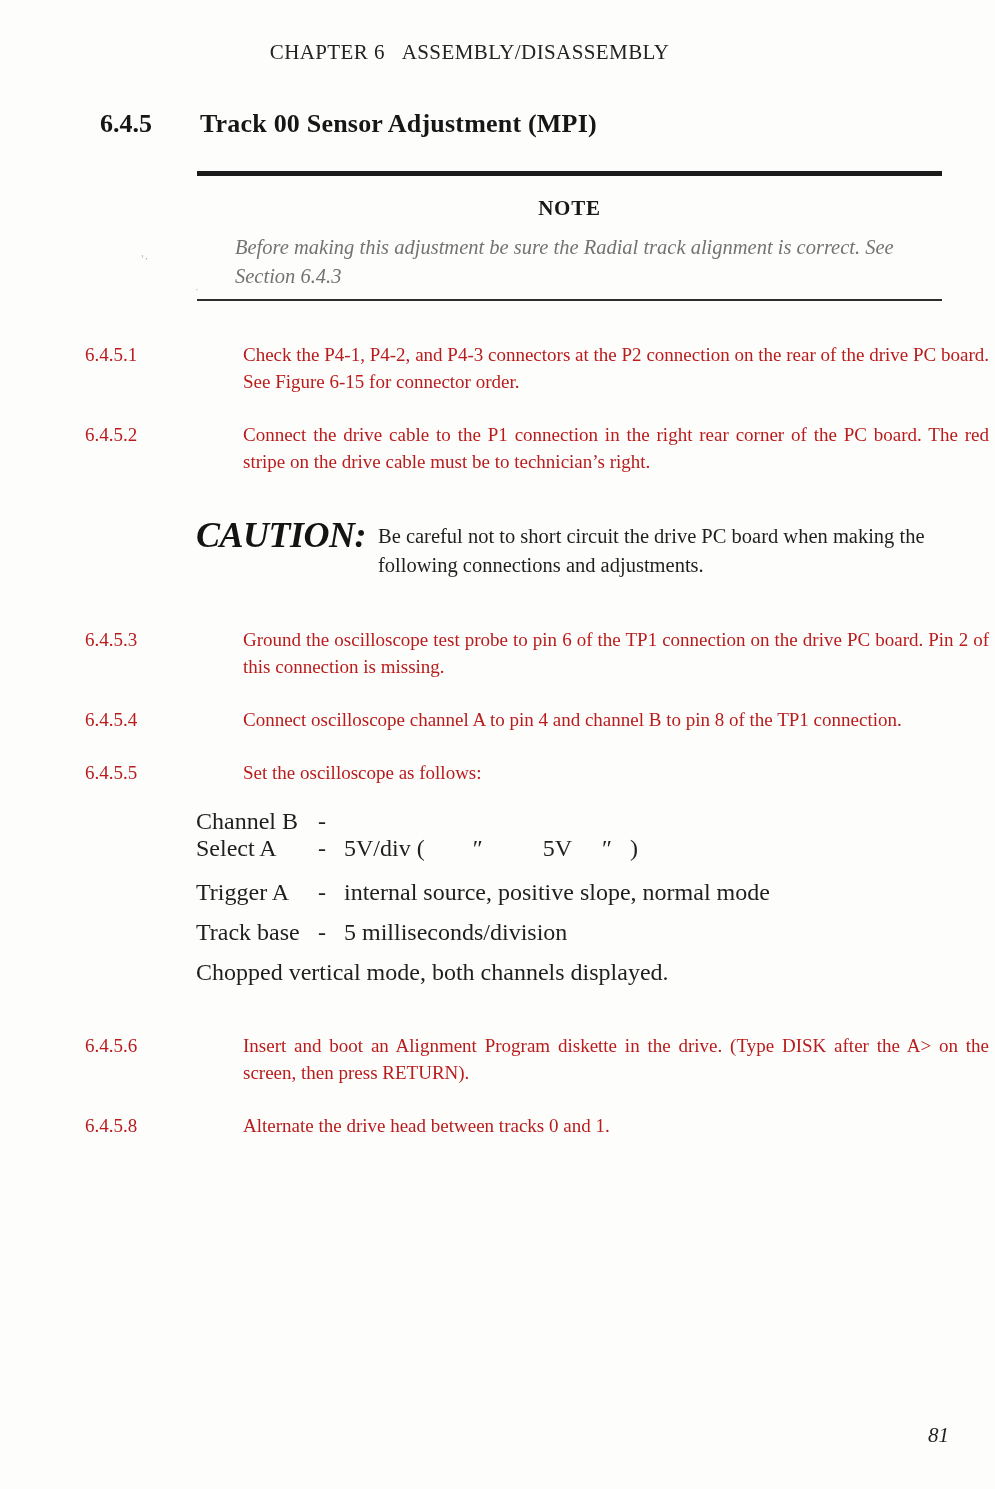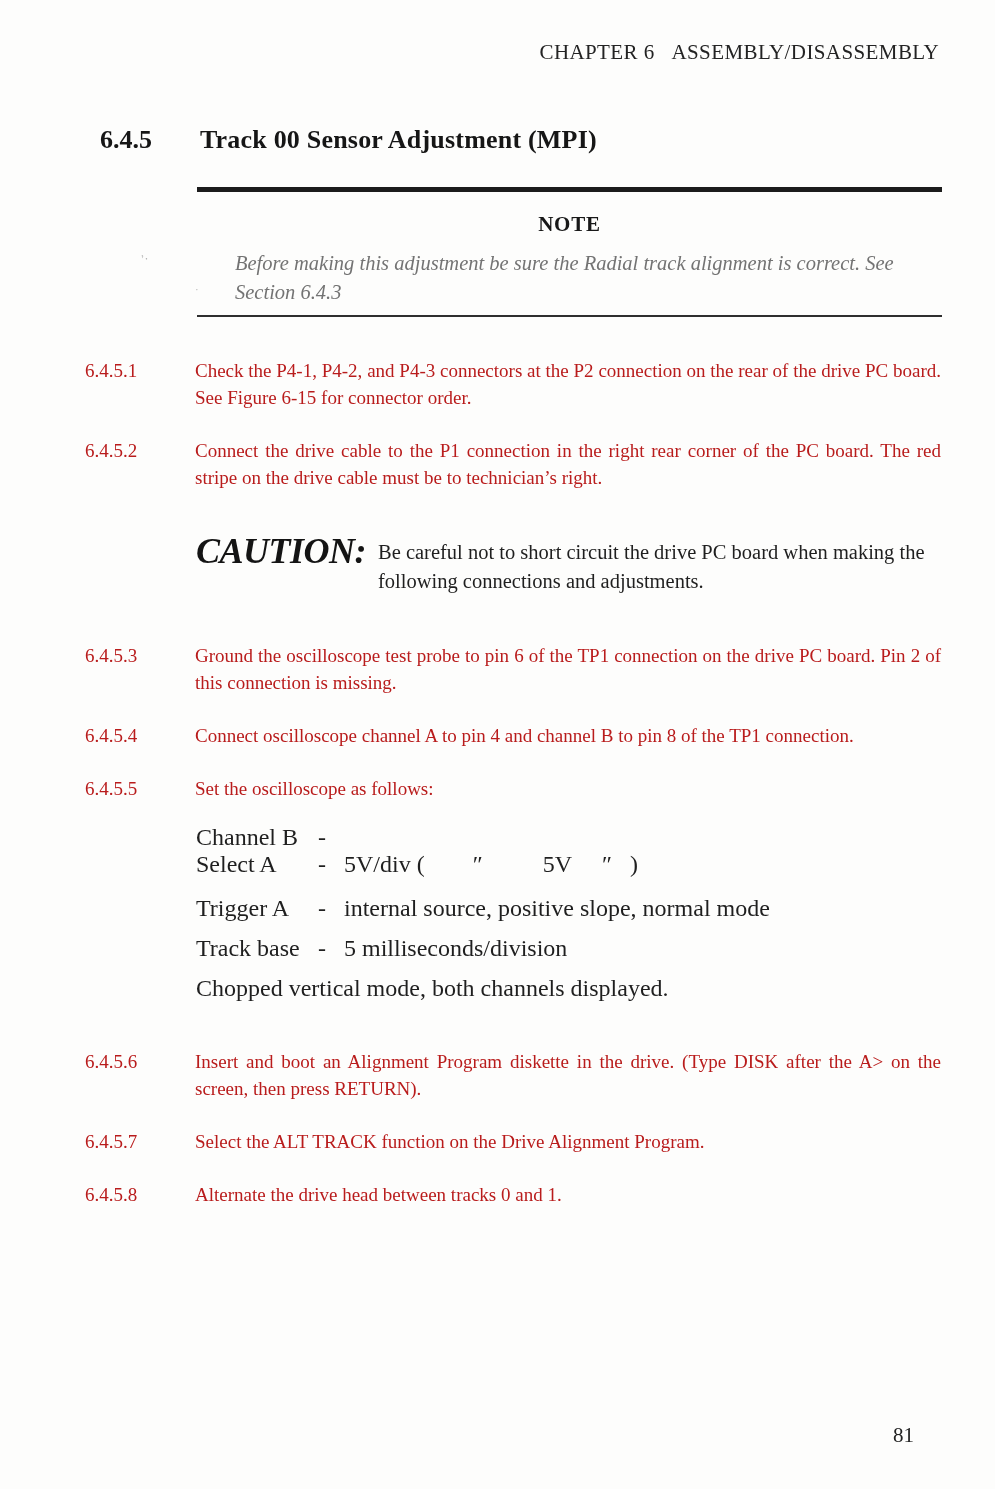--- a/index.html
+++ b/index.html
@@ -10,28 +10,28 @@
     position: relative;
     overflow: hidden;
     font-family: "Liberation Serif", "DejaVu Serif", serif;
     color: #1e1e1e;
   }
   .page { position: relative; width: 995px; height: 1489px; }
 
   .chapter-header {
     margin-top: 40px;
     padding-right: 56px;
-    text-align: right;
+    text-align: center;
     font-size: 21px;
     letter-spacing: 0.4px;
     color: #232323;
   }
 
   .section-heading {
-    margin-top: 60px;
+    margin-top: 44px;
     padding-left: 100px;
     font-size: 26px;
     font-weight: bold;
     display: flex;
     color: #161616;
   }
   .section-heading .sec-num { width: 64px; }
   .section-heading .sec-title { margin-left: 36px; letter-spacing: 0.2px; }
 
   .note-box {
@@ -66,20 +66,21 @@
     color: #b91c1c;
   }
   .step .step-num {
     margin-left: 85px;
     width: 110px;
     flex-shrink: 0;
   }
   .step .step-text {
     width: 746px;
     text-align: justify;
+    margin-left: 48px;
   }
   .mt-first { margin-top: 40px; }
   .mt-step  { margin-top: 26px; }
   .mt-big   { margin-top: 46px; }
 
   .caution-block {
     margin-top: 40px;
     margin-left: 196px;
     width: 746px;
     display: flex;
@@ -113,23 +114,24 @@
   .scope-row .scope-label { width: 122px; flex-shrink: 0; }
   .scope-row .scope-dash  { width: 26px;  flex-shrink: 0; text-align: left; }
   .scope-row .scope-value { flex: 1; }
   .mt-trigger { margin-top: 17px; }
   .mt-tb      { margin-top: 13px; }
   .scope-footer { margin-top: 13px; line-height: 27px; }
 
   .page-number {
     position: absolute;
     top: 1383px;
-    left: 893px;
+    left: 928px;
     font-size: 21px;
     color: #232323;
+    font-style: italic;
   }
 
   .scan-artifact {
     position: absolute;
     color: rgba(40,40,40,0.35);
     font-size: 11px;
     user-select: none;
   }
   .mark-1 { top: 210px; left: 141px; transform: rotate(-15deg); }
   .mark-2 { top: 243px; left: 195px; }
@@ -207,24 +209,20 @@
       <span class="scope-value">5 milliseconds/division</span>
     </div>
     <div class="scope-footer">Chopped vertical mode, both channels displayed.</div>
   </div>
 
   <div class="step mt-big">
     <div class="step-num">6.4.5.6</div>
     <div class="step-text">Insert and boot an Alignment Program diskette in the drive. (Type DISK after the A&gt; on the screen, then press RETURN).</div>
   </div>
 
-  <div class="step mt-step">
-    <div class="step-num">6.4.5.7</div>
-    <div class="step-text">Select the ALT TRACK function on the Drive Alignment Program.</div>
-  </div>
 
   <div class="step mt-step">
     <div class="step-num">6.4.5.8</div>
     <div class="step-text">Alternate the drive head between tracks 0 and 1.</div>
   </div>
 
   <div class="page-number">81</div>
 
 </div>
 

